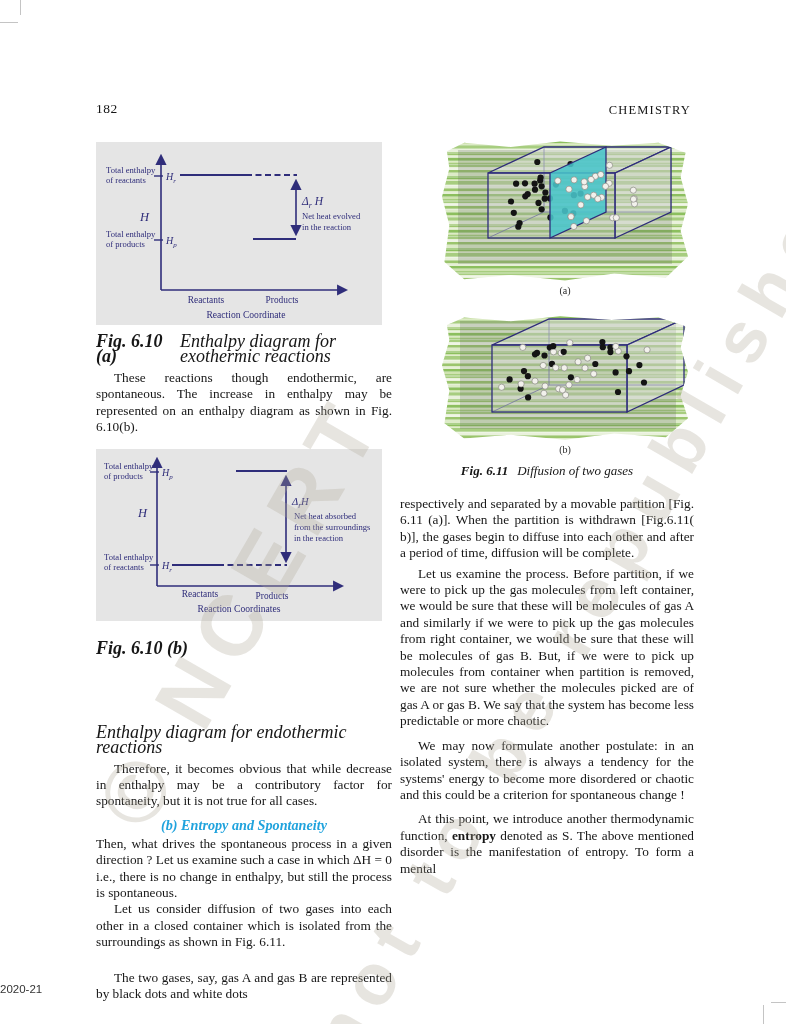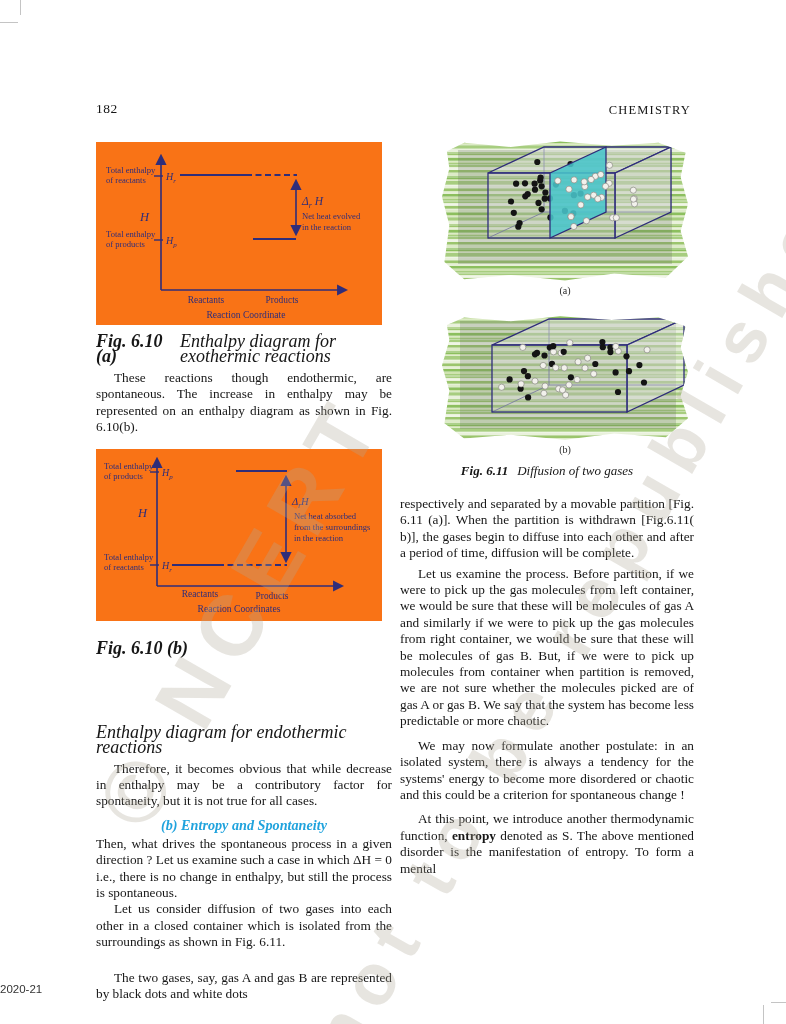--- a/index.html
+++ b/index.html
@@ -23,21 +23,21 @@
   .footer{position:absolute;left:0;right:0;top:983px;text-align:left;
           font-family:"Liberation Sans",sans-serif;font-size:11.5px;color:#333;}
 
   
   .col-left{position:absolute;left:96px;top:142px;width:296px;}
   .col-right{position:absolute;left:400px;top:140px;width:294px;}
 
   .body-p{margin:0;text-align:justify;font-size:13.3px;line-height:16.4px;}
   .indent{text-indent:18px;}
 
-  .fig-panel{width:286px;background:#f97316;position:relative;}
+  .fig-panel{width:286px;background:#e5e5e5;position:relative;}
   .panel-a{height:183px;}
   .panel-b{height:172px;margin-top:13px;}
 
   .fig-caption{display:flex;font-style:italic;font-size:18px;line-height:15px;margin-top:9px;}
   .fig-caption .cap-label{font-weight:bold;flex:0 0 84px;}
   .fig-caption .cap-text{flex:1;}
 
   .heading-blue{margin:6px 0 2px 0;font-size:14.2px;font-weight:bold;font-style:italic;
                 color:#20a3dd;line-height:18px;text-align:center;}
 

